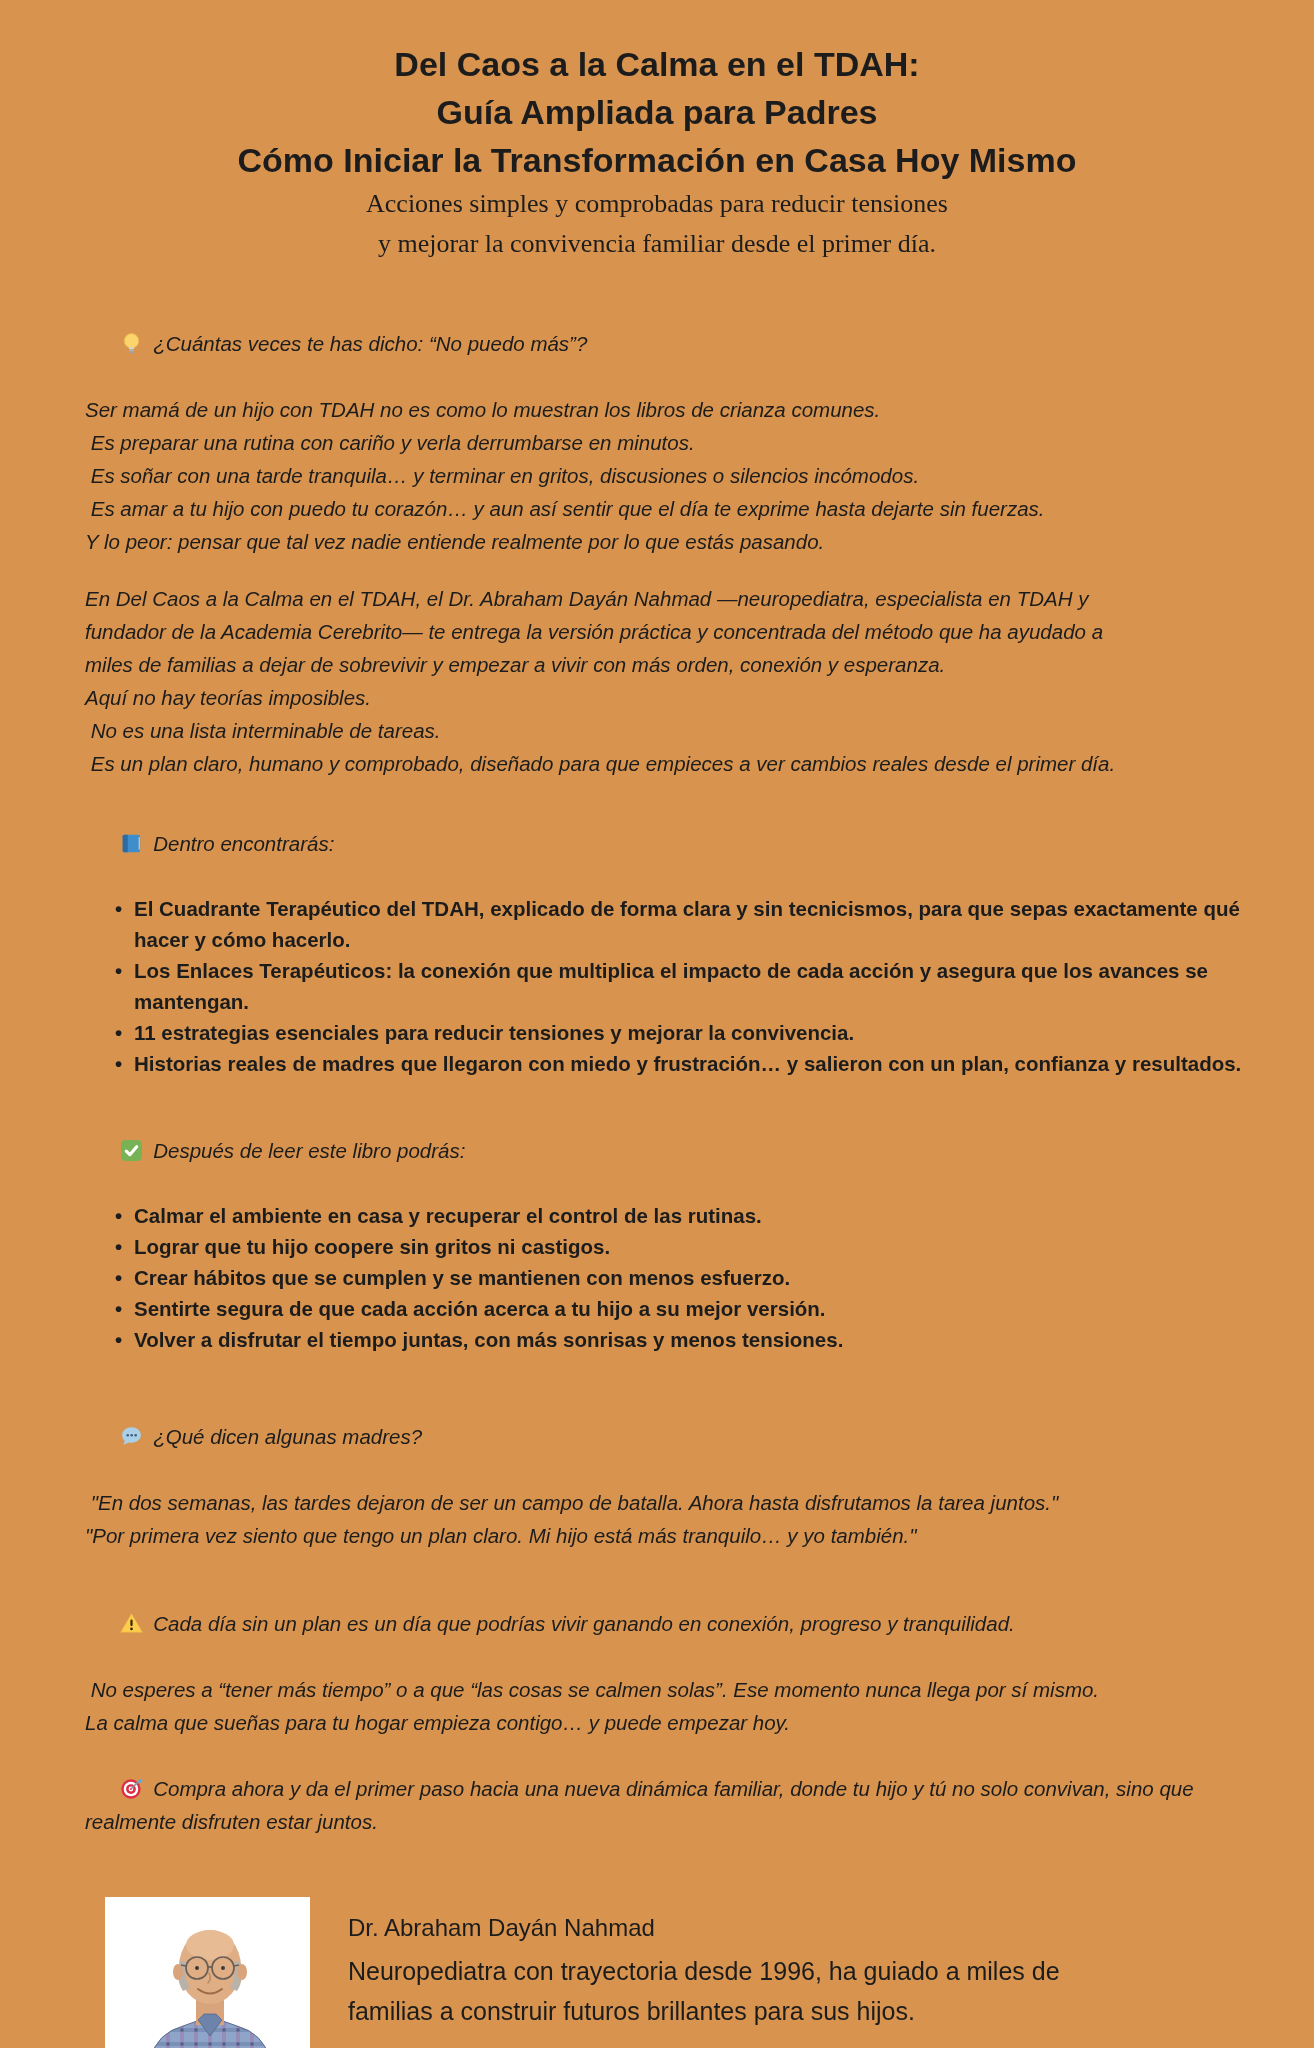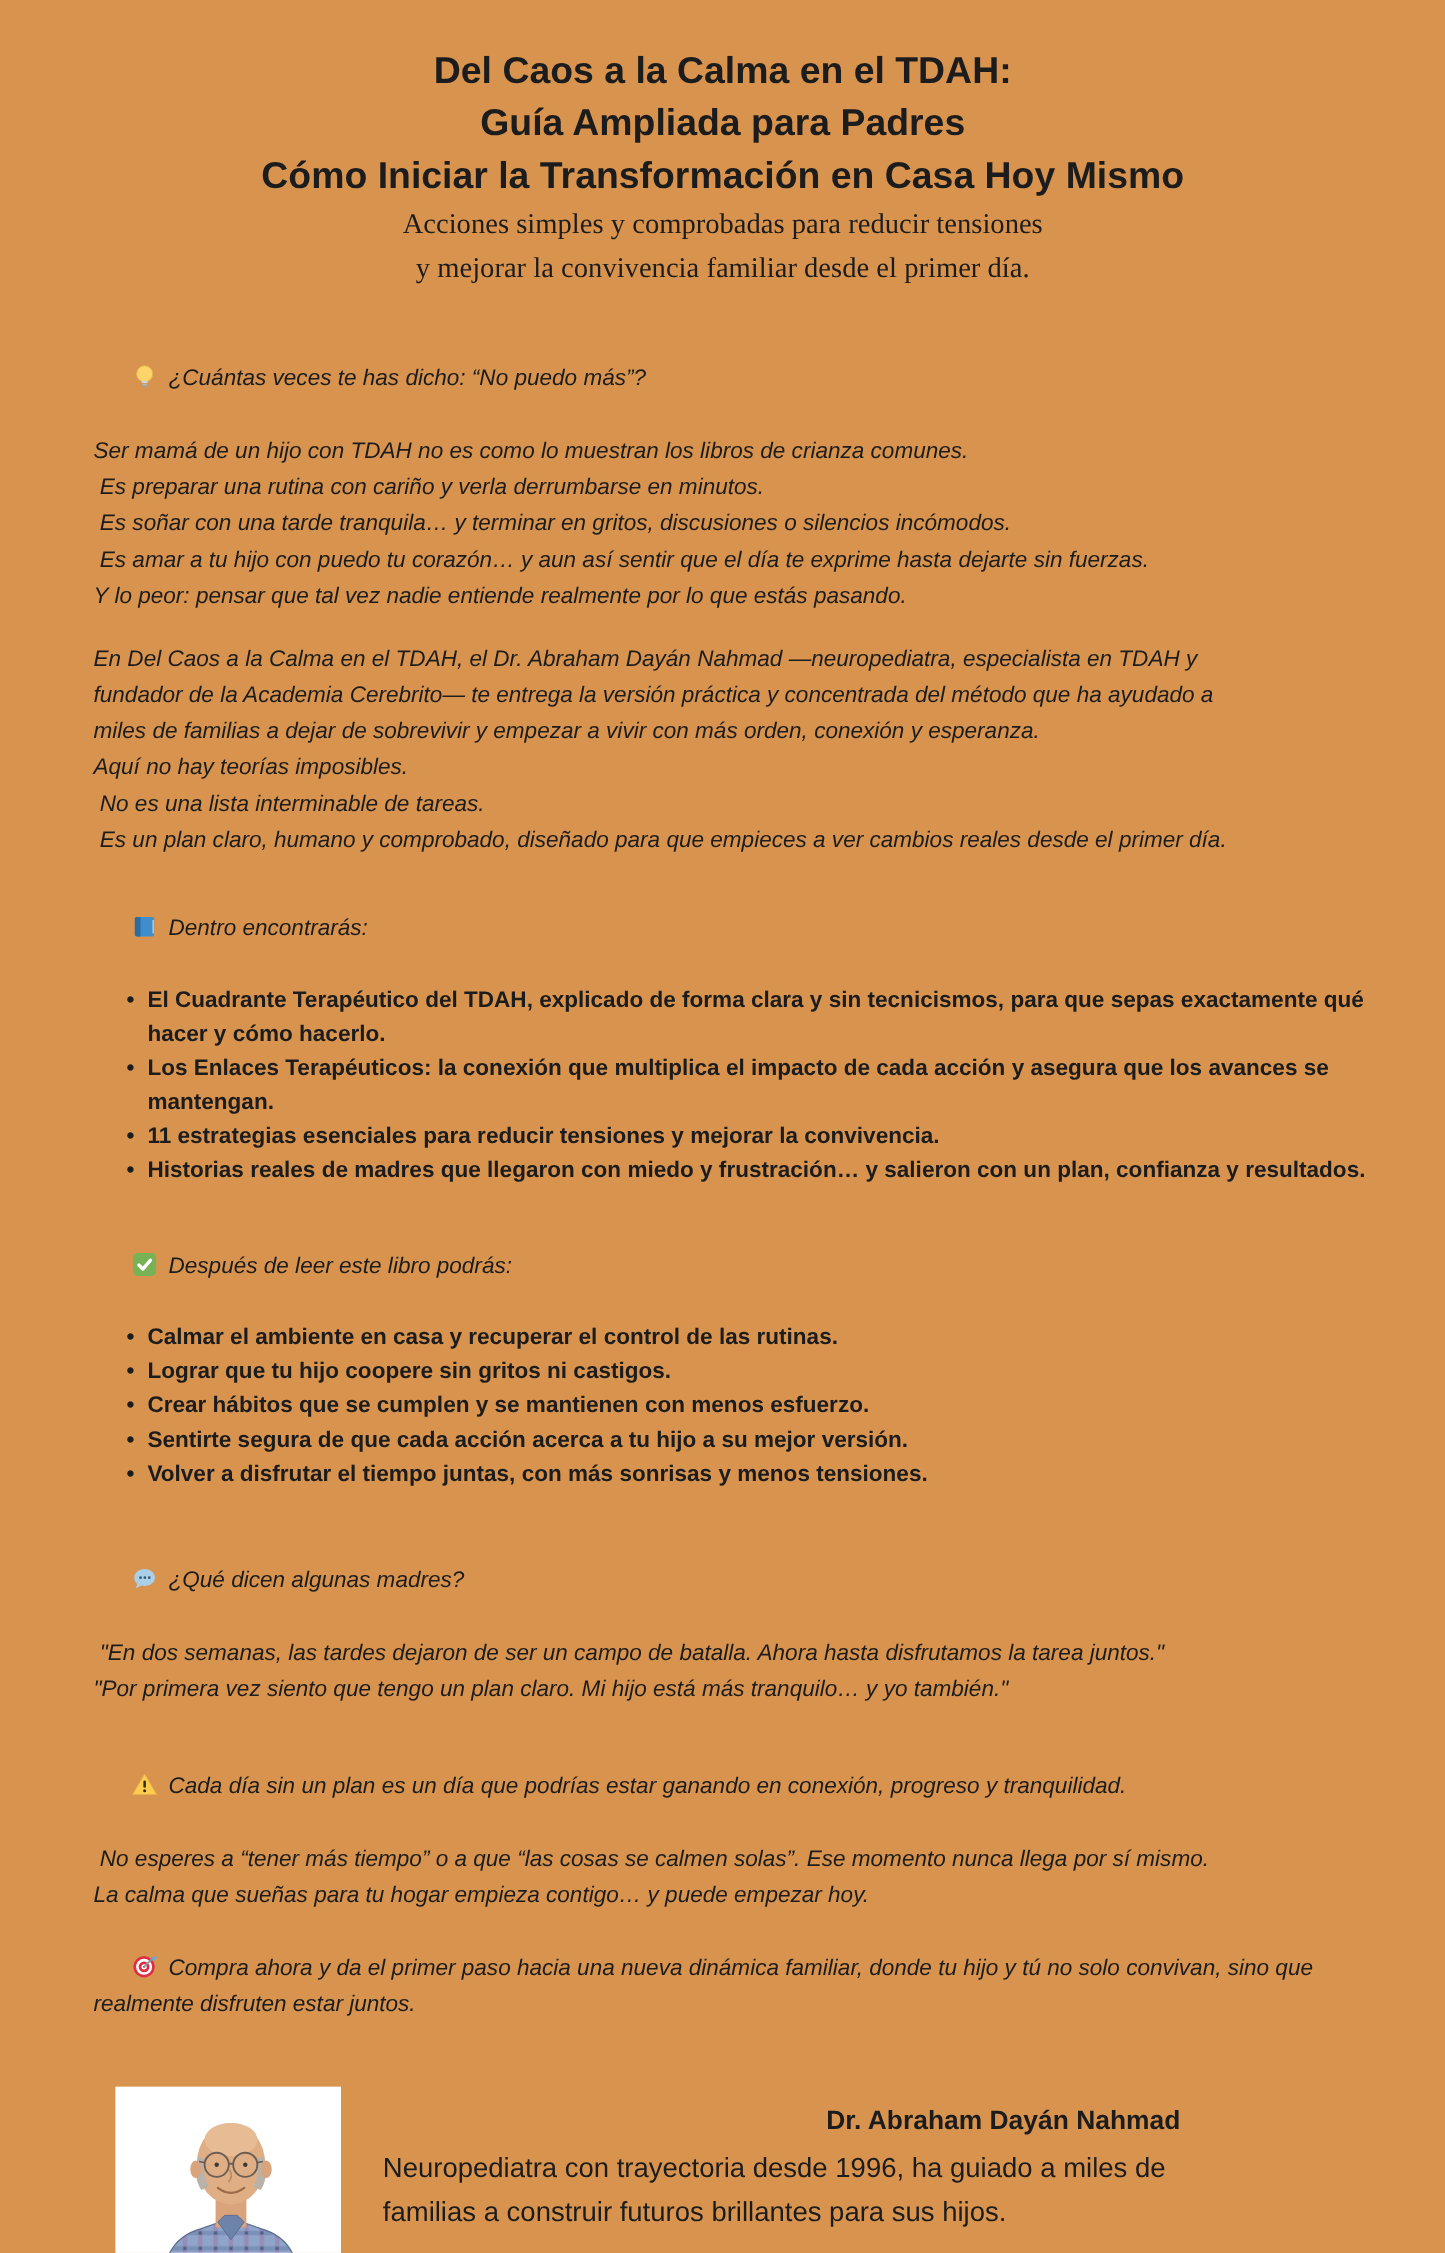--- a/index.html
+++ b/index.html
@@ -23,21 +23,21 @@
   .sec-after { margin-top:22px; }
   .sec-testimonials { margin-top:32px; }
   .sec-urgency { margin-top:22px; }
   ul.bullets { margin:0; padding:0 0 0 49px; list-style:none; line-height:31px; }
   ul.bullets li { position:relative; white-space:normal;font-weight:bold; }
   ul.bullets li::before { content:"\2022"; position:absolute; left:-19px; }
   .author-row { display:flex; margin-top:26px; margin-left:20px; }
   .photo-frame { width:205px; height:245px; flex:none; background:#fff; }
   .photo-frame svg { width:100%; height:100%; display:block; }
   .author-col { margin-left:38px; width:725px; font-size:25px; line-height:40px; }
-  .author-name { font-weight:bold; font-size:24px; line-height:30px; text-align:right; margin-top:16px; margin-bottom:8px; }
+  .author-name { font-weight:normal; font-size:24px; line-height:30px; text-align:left; margin-top:16px; margin-bottom:8px; }
 </style>
 </head>
 <body>
 
 <div class="header">
   <div class="title-line">Del Caos a la Calma en el TDAH:</div>
   <div class="title-line">Guía Ampliada para Padres</div>
   <div class="title-line">Cómo Iniciar la Transformación en Casa Hoy Mismo</div>
   <div class="subtitle-line">Acciones simples y comprobadas para reducir tensiones</div>
   <div class="subtitle-line">y mejorar la convivencia familiar desde el primer día.</div>
@@ -114,21 +114,21 @@
     <div class="line"> "En dos semanas, las tardes dejaron de ser un campo de batalla. Ahora hasta disfrutamos la tarea juntos."</div>
     <div class="line">"Por primera vez siento que tengo un plan claro. Mi hijo está más tranquilo… y yo también."</div>
   </div>
 
   <div class="sec sec-urgency">
     <div class="line heading-line">
       <span class="icon"><svg viewBox="0 0 24 24">
         <path d="M12 2.6 22.4 20.4H1.6z" fill="#ffcc4d" stroke="#e8b54a" stroke-width="0.6" stroke-linejoin="round"></path>
         <rect x="10.9" y="8.2" width="2.2" height="6.4" rx="1.1" fill="#3a2e00"></rect>
         <circle cx="12" cy="17.2" r="1.35" fill="#3a2e00"></circle>
-      </svg></span><span class="htext">Cada día sin un plan es un día que podrías estar ganando en conexión, progreso y tranquilidad.</span>
+      </svg></span><span class="htext">Cada día sin un plan es un día que podrías vivir ganando en conexión, progreso y tranquilidad.</span>
     </div>
     <div class="line"> No esperes a “tener más tiempo” o a que “las cosas se calmen solas”. Ese momento nunca llega por sí mismo.</div>
     <div class="line">La calma que sueñas para tu hogar empieza contigo… y puede empezar hoy.</div>
     <div class="line heading-line">
       <span class="icon"><svg viewBox="0 0 24 24">
         <circle cx="11.5" cy="12.5" r="9.3" fill="#dd2e44"></circle>
         <circle cx="11.5" cy="12.5" r="7" fill="#ffffff"></circle>
         <circle cx="11.5" cy="12.5" r="4.7" fill="#dd2e44"></circle>
         <circle cx="11.5" cy="12.5" r="2.3" fill="#ffffff"></circle>
         <circle cx="11.5" cy="12.5" r="1" fill="#dd2e44"></circle>

